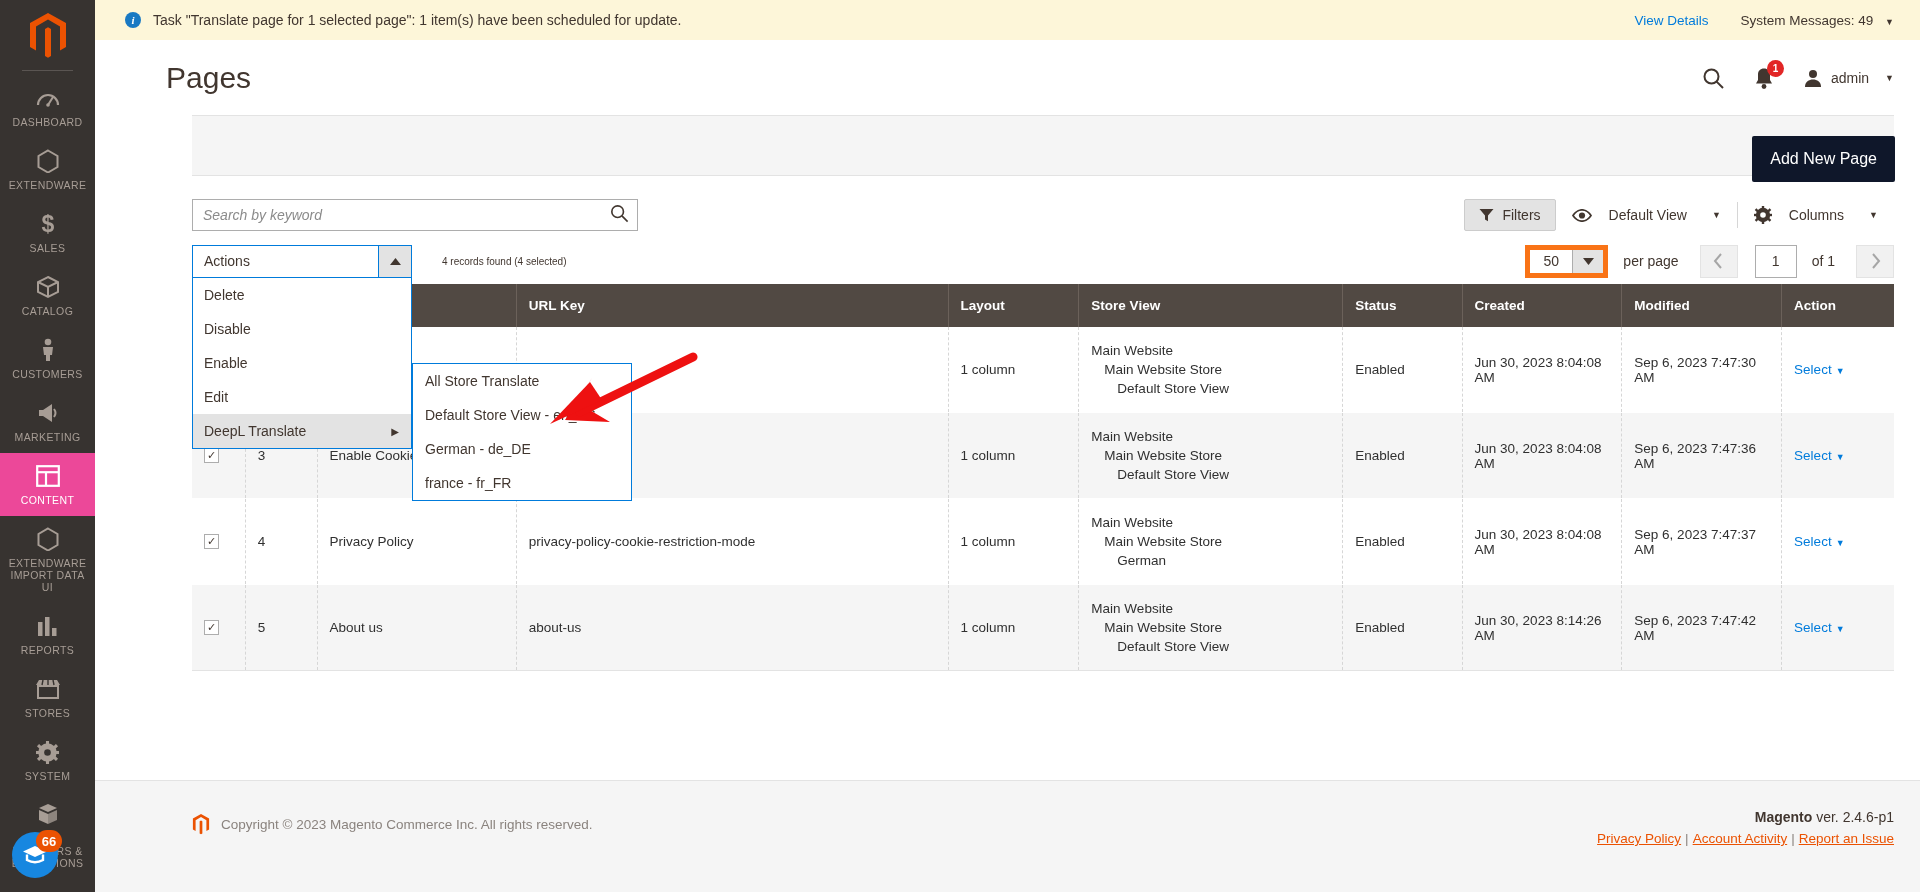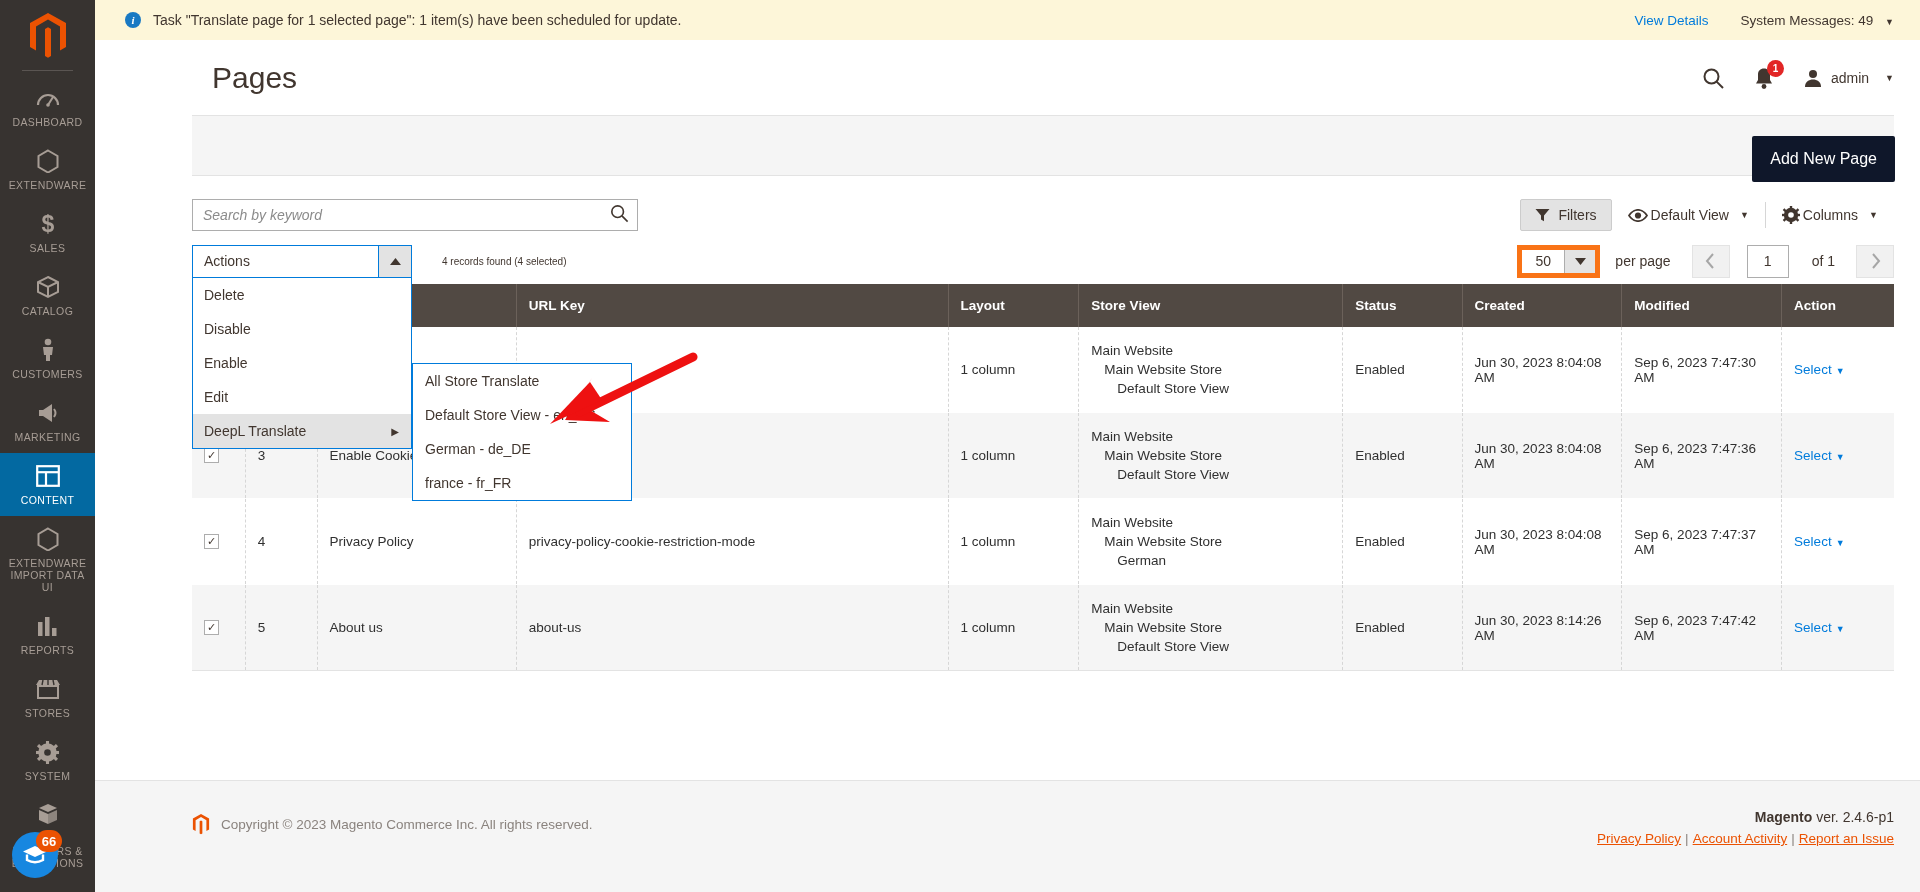--- a/index.html
+++ b/index.html
@@ -28,21 +28,21 @@
   .sb-div { height:1px; background:#5a5552; margin: 6px 22px 4px 22px; }
   .sb-item {
     display: flex; flex-direction: column; align-items: center; justify-content: center;
     padding: 11px 4px 10px 4px; cursor: pointer; text-decoration: none;
   }
   .sb-item .ico { height: 24px; display:flex; align-items:center; justify-content:center; margin-bottom: 6px; }
   .sb-item .lbl {
     color: #a79d95; font-size: 10.5px; letter-spacing: .4px; text-align: center;
     line-height: 12px; text-transform: uppercase;
   }
-  .sb-item.active { background: #0369a1; }
+  .sb-item.active { background: #ec4899; }
   .sb-item.active .lbl { color: #ffffff; }
   .sb-ico svg { display:block; }
 
   
   #main {
     width: 1825px; height: 892px;
     display: flex; flex-direction: column;
     background: #ffffff;
     position: relative;
   }
@@ -116,21 +116,21 @@
     font-family: "Liberation Sans", sans-serif; background: transparent;
   }
   #search-input::placeholder { color:#8b8b8b; font-style: italic; }
   .tb-right { margin-left:auto; display:flex; align-items:center; gap: 0; }
   #filters-btn {
     background:#e3e3e3; border:1px solid #cccccc; border-radius:2px;
     height:32px; padding: 0 14px; display:flex; align-items:center; gap:8px;
     font-size:14px; color:#41362f; cursor:pointer;
   }
   .tb-menu {
-    display:flex; align-items:center; gap:3px; font-size:14px; color:#41362f;
+    display:flex; align-items:center; gap:17px; font-size:14px; color:#41362f;
     cursor:pointer; padding: 0 16px; height: 32px;
   }
   .tb-sep { width:1px; height:26px; background:#d6d6d6; }
 
   
   #toolbar2 { display:flex; align-items:center; height:46px; position: relative; }
   #actions-select {
     width: 220px; height: 33px; border:1px solid #007bdb; background:#fff;
     display:flex; align-items:center; position: relative; z-index: 40;
   }
@@ -149,21 +149,21 @@
   .pg-arrow {
     width:38px; height:33px; background:#f1f1f1; border:1px solid #e3e3e3;
     display:flex; align-items:center; justify-content:center; cursor:pointer; color:#a6a6a6;
     margin-left: 10px;
   }
   #pg-num {
     width:42px; height:33px; border:1px solid #adadad; background:#fff;
     display:flex; align-items:center; justify-content:center; font-size:14px; color:#41362f;
     margin-left: 6px;
   }
-  #pg-of { font-size:14px; color:#41362f; margin-left:12px; }
+  #pg-of { font-size:14px; color:#41362f; margin-left:4px; }
 
   
   #actions-dropdown {
     position:absolute; top: 39px; left: 0; width: 220px;
     background:#fff; border:1px solid #007bdb; z-index: 50;
   }
   .dd-item {
     padding: 9px 12px 9px 11px; font-size:14px; color:#41362f; cursor:pointer;
     display:flex; align-items:center;
   }
@@ -388,21 +388,21 @@
     <span>Task "Translate page for 1 selected page": 1 item(s) have been scheduled for update.</span>
     <span class="spacer"></span>
     <a class="msg-link">View Details</a>
     <span class="msg-sys">
       <span>System Messages: 49</span>
       <span class="caret-dn">▼</span>
     </span>
   </div>
 
   <div id="pagehead">
-    <div class="ph-left" style="padding-left:116px;">
+    <div class="ph-left" style="padding-left:70px;">
       <h1 id="page-title">Pages</h1>
     </div>
     <div class="head-right">
       <span class="icon-btn">
         <svg width="24" height="24" viewBox="0 0 24 24">
           <circle cx="10.5" cy="10.5" r="7" fill="none" stroke="#41362f" stroke-width="2"></circle>
           <line x1="15.6" y1="15.6" x2="22" y2="22" stroke="#41362f" stroke-width="2"></line>
         </svg>
       </span>
       <span class="icon-btn">

